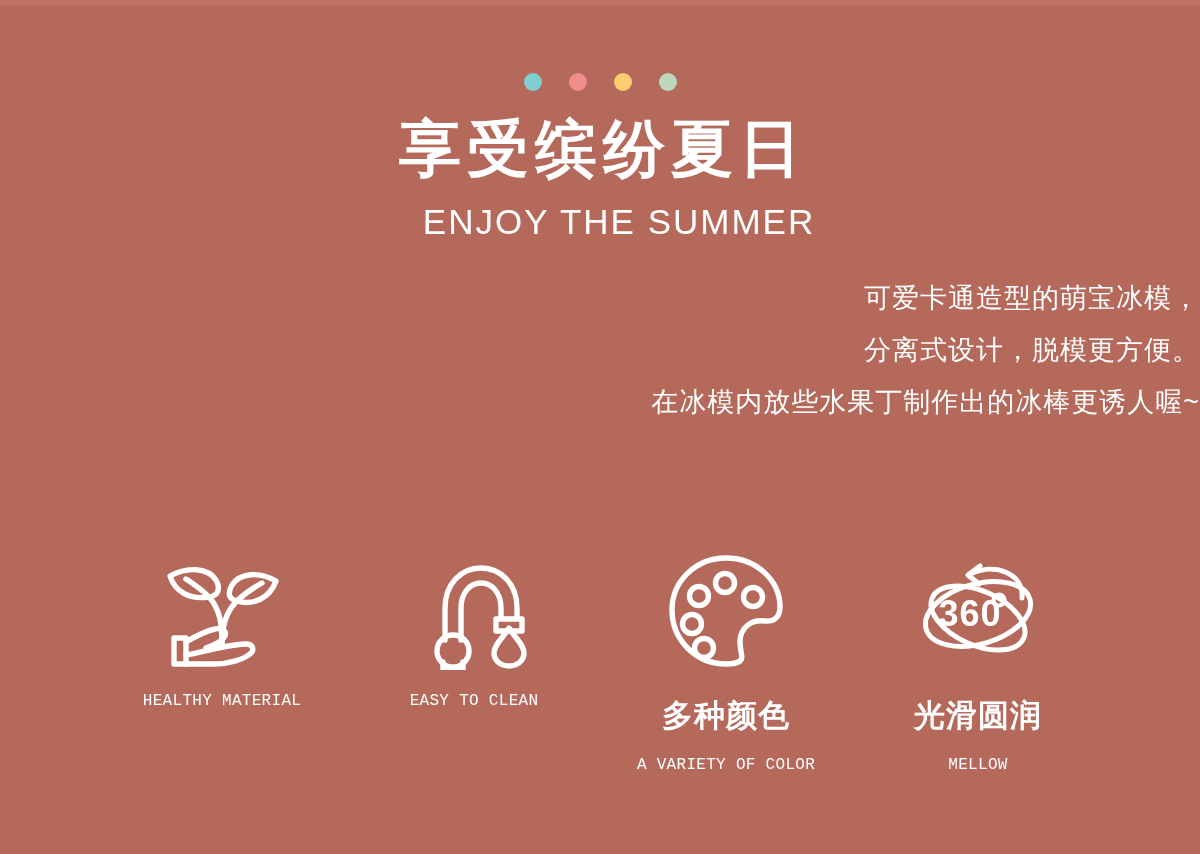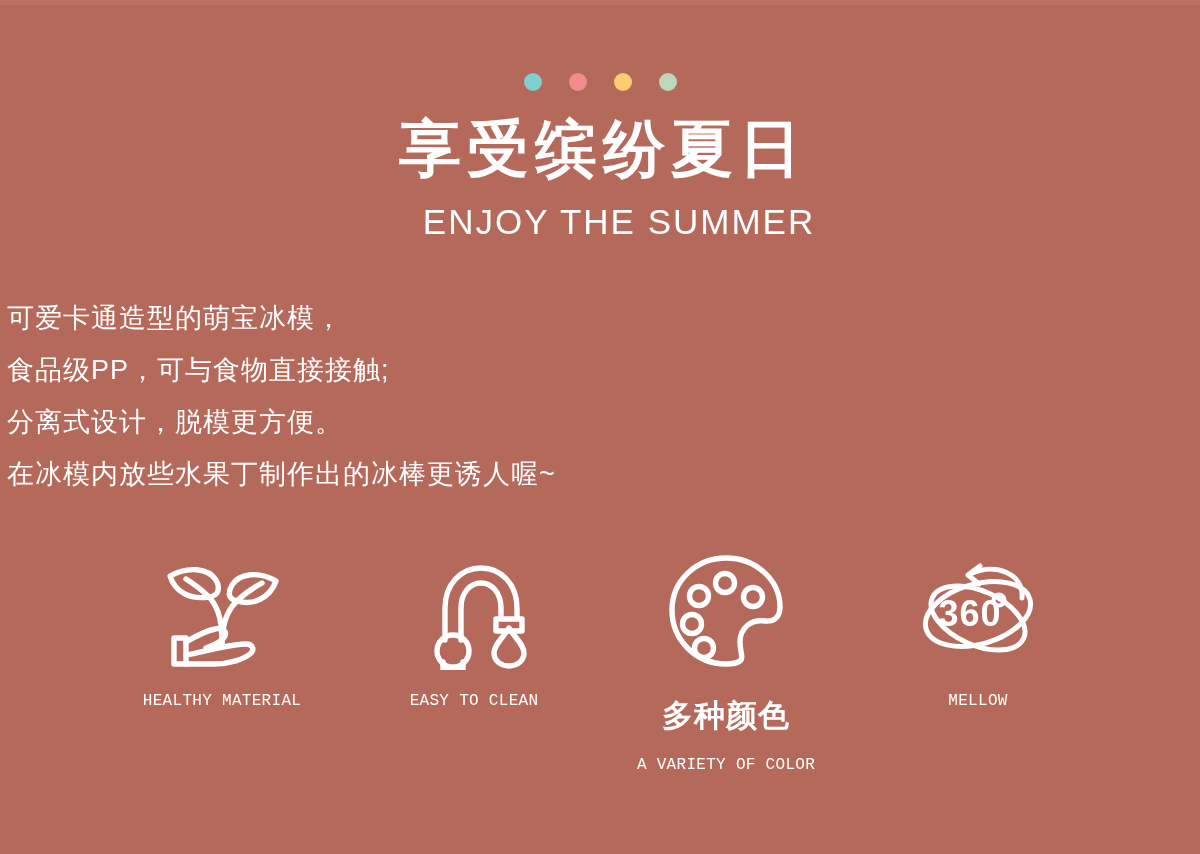--- a/index.html
+++ b/index.html
@@ -76,24 +76,24 @@
     font-weight: 300;
     letter-spacing: 2px;
     text-indent: 2px;
     white-space: nowrap;
     padding-left: 36px;
   }
 
   
   .body-copy {
     position: absolute;
-    top: 292px;
-    left: 0;
-    width: 1200px;
-    text-align: left;
+    top: 272px;
+    left: 0;
+    width: 1200px;
+    text-align: right;
     padding-left: 7px;
   }
   .body-copy p {
     font-size: 27px;
     line-height: 52px;
     font-weight: 400;
     letter-spacing: 1px;
     white-space: nowrap;
   }
 
@@ -150,21 +150,20 @@
     <span class="dot" style="background:#ef8d8c"></span>
     <span class="dot" style="background:#fbcd70"></span>
     <span class="dot" style="background:#bcd7bb"></span>
   </div>
 
   <h1 class="title-cn">享受缤纷夏日</h1>
   <h2 class="title-en">ENJOY THE SUMMER</h2>
 
   <div class="body-copy">
     <p>可爱卡通造型的萌宝冰模，</p>
-    <p>食品级PP，可与食物直接接触;</p>
     <p>分离式设计，脱模更方便。</p>
     <p>在冰模内放些水果丁制作出的冰棒更诱人喔~</p>
   </div>
 
   <div class="features">
 
     <div class="feature">
       <div class="feature-icon">
         <svg width="140" height="118" viewBox="0 0 140 118" fill="none" stroke="#ffffff" stroke-width="5.4" stroke-linecap="round" stroke-linejoin="round">
 
@@ -236,17 +235,18 @@
           <ellipse cx="70" cy="66" rx="50" ry="27" transform="rotate(24 70 66)"></ellipse>
 
           <path d="M62 22 C88 10 116 22 114 46"></path>
           <path d="M72 14 L60 23 L71 32"></path>
 
           <text x="62" y="74" fill="#ffffff" stroke="none" font-family="'Liberation Sans', sans-serif" font-size="36" font-weight="700" letter-spacing="1" text-anchor="middle">360</text>
 
           <circle cx="91" cy="48" r="5.5" stroke-width="4.2"></circle>
         </svg>
       </div>
+      <div class="feature-label-cn">光滑圆润</div>
       <div class="feature-label-en">MELLOW</div>
     </div>
 
   </div>
 </div>
 
 </body></html>

